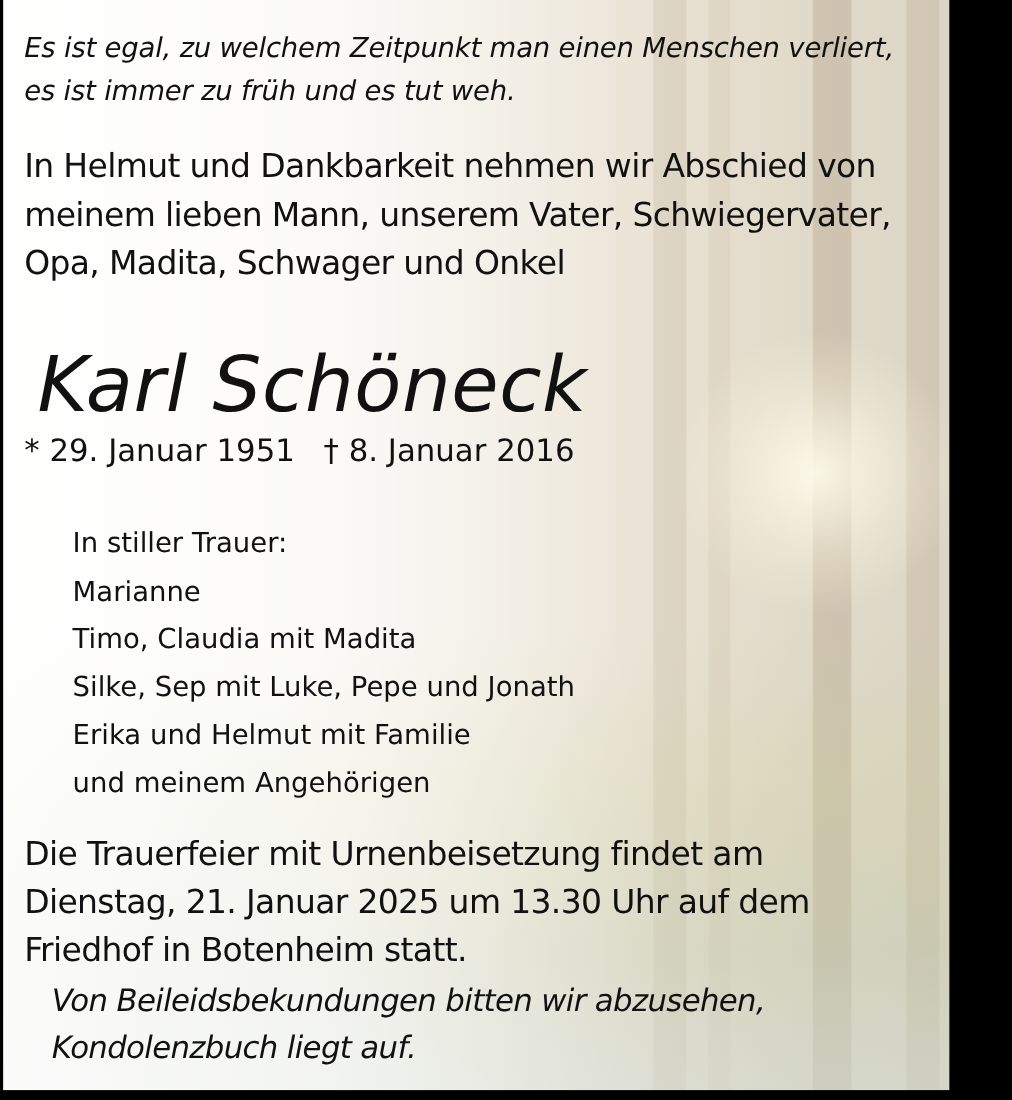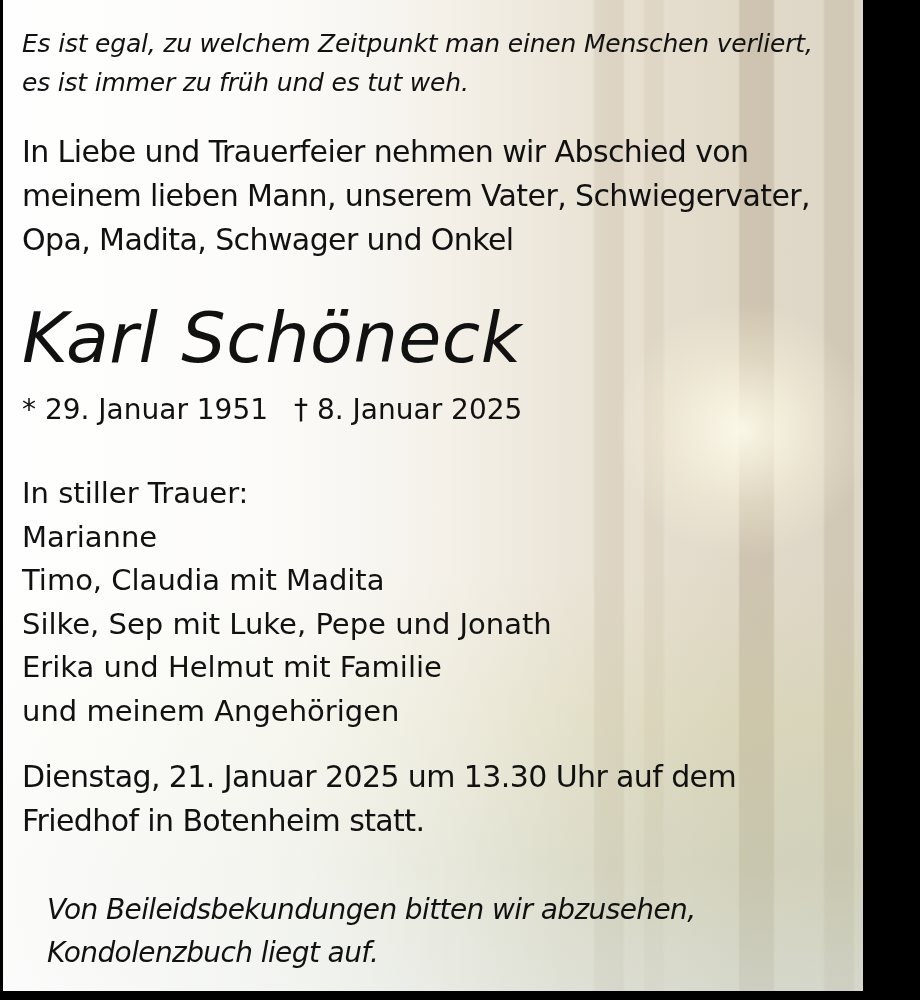--- a/index.html
+++ b/index.html
@@ -35,24 +35,24 @@
     background: linear-gradient(180deg, transparent 0%, rgba(200,205,150,0.25) 35%, rgba(190,200,170,0.4) 70%, rgba(205,215,205,0.55) 100%);
   }
   .fade-left {
     position: absolute; inset: 0;
     background: linear-gradient(90deg, rgba(255,255,255,0.85) 0%, rgba(255,255,255,0.6) 35%, rgba(255,255,255,0.15) 65%, transparent 85%);
   }
   .content { position: absolute; left: 19px; top: 0; right: 20px; }
   .line { white-space: nowrap; display: block; }
   .quote { position: absolute; top: 24px; font-style: italic; font-size: 25px; line-height: 39px; letter-spacing: -0.2px; }
   .intro { position: absolute; top: 130px; font-size: 30px; line-height: 44px; letter-spacing: -0.6px; transform-origin: left top; }
-  .name { position: absolute; top: 293px; font-style: italic; font-size: 70px; line-height: 90px; letter-spacing: 0.5px; font-weight: normal; margin: 0; }
+  .name { position: absolute; top: 293px; font-style: italic; font-size: 70px; line-height: 90px; letter-spacing: 0.5px; font-weight: normal; margin: 12px; }
   .dates { position: absolute; top: 390px; font-size: 28px; line-height: 40px; }
   .dates .gap { display: inline-block; width: 26px; }
-  .mourners { position: absolute; top: 472px; font-size: 29px; line-height: 43.6px; }
+  .mourners { position: absolute; top: 472px; font-size: 25px; line-height: 43.6px; margin-left: 44px; }
   .service { position: absolute; top: 755px; font-size: 30px; line-height: 44px; letter-spacing: -0.6px; }
   .note { position: absolute; top: 888px; font-style: italic; font-size: 28px; line-height: 43px; letter-spacing: -0.6px; margin-left: 25px; }
 </style>
 </head>
 <body>
 
 <div class="frame">
   <div class="bg">
     <div class="trees"></div>
     <div class="glow"></div>
@@ -60,41 +60,42 @@
     <div class="fade-left"></div>
   </div>
 
   <div class="content">
     <div class="quote">
       <span class="line">Es ist egal, zu welchem Zeitpunkt man einen Menschen verliert,</span>
       <span class="line">es ist immer zu früh und es tut weh.</span>
     </div>
 
     <div class="intro">
-      <span class="line">In Liebe und Trauerfeier nehmen wir Abschied von</span>
+      <span class="line">In Helmut und Dankbarkeit nehmen wir Abschied von</span>
       <span class="line">meinem lieben Mann, unserem Vater, Schwiegervater,</span>
       <span class="line">Opa, Madita, Schwager und Onkel</span>
     </div>
 
     <h1 class="name">Karl Schöneck</h1>
 
     <div class="dates">
-      <span>* 29. Januar 1951</span><span class="gap"></span><span>† 8. Januar 2025</span>
+      <span>* 29. Januar 1951</span><span class="gap"></span><span>† 8. Januar 2016</span>
     </div>
 
     <div class="mourners">
       <span class="line">In stiller Trauer:</span>
       <span class="line">Marianne</span>
       <span class="line">Timo, Claudia mit Madita</span>
       <span class="line">Silke, Sep mit Luke, Pepe und Jonath</span>
       <span class="line">Erika und Helmut mit Familie</span>
       <span class="line">und meinem Angehörigen</span>
     </div>
 
     <div class="service">
+      <span class="line">Die Trauerfeier mit Urnenbeisetzung findet am</span>
       <span class="line">Dienstag, 21. Januar 2025 um 13.30 Uhr auf dem</span>
       <span class="line">Friedhof in Botenheim statt.</span>
     </div>
 
     <div class="note">
       <span class="line">Von Beileidsbekundungen bitten wir abzusehen,</span>
       <span class="line">Kondolenzbuch liegt auf.</span>
     </div>
   </div>
 </div>

